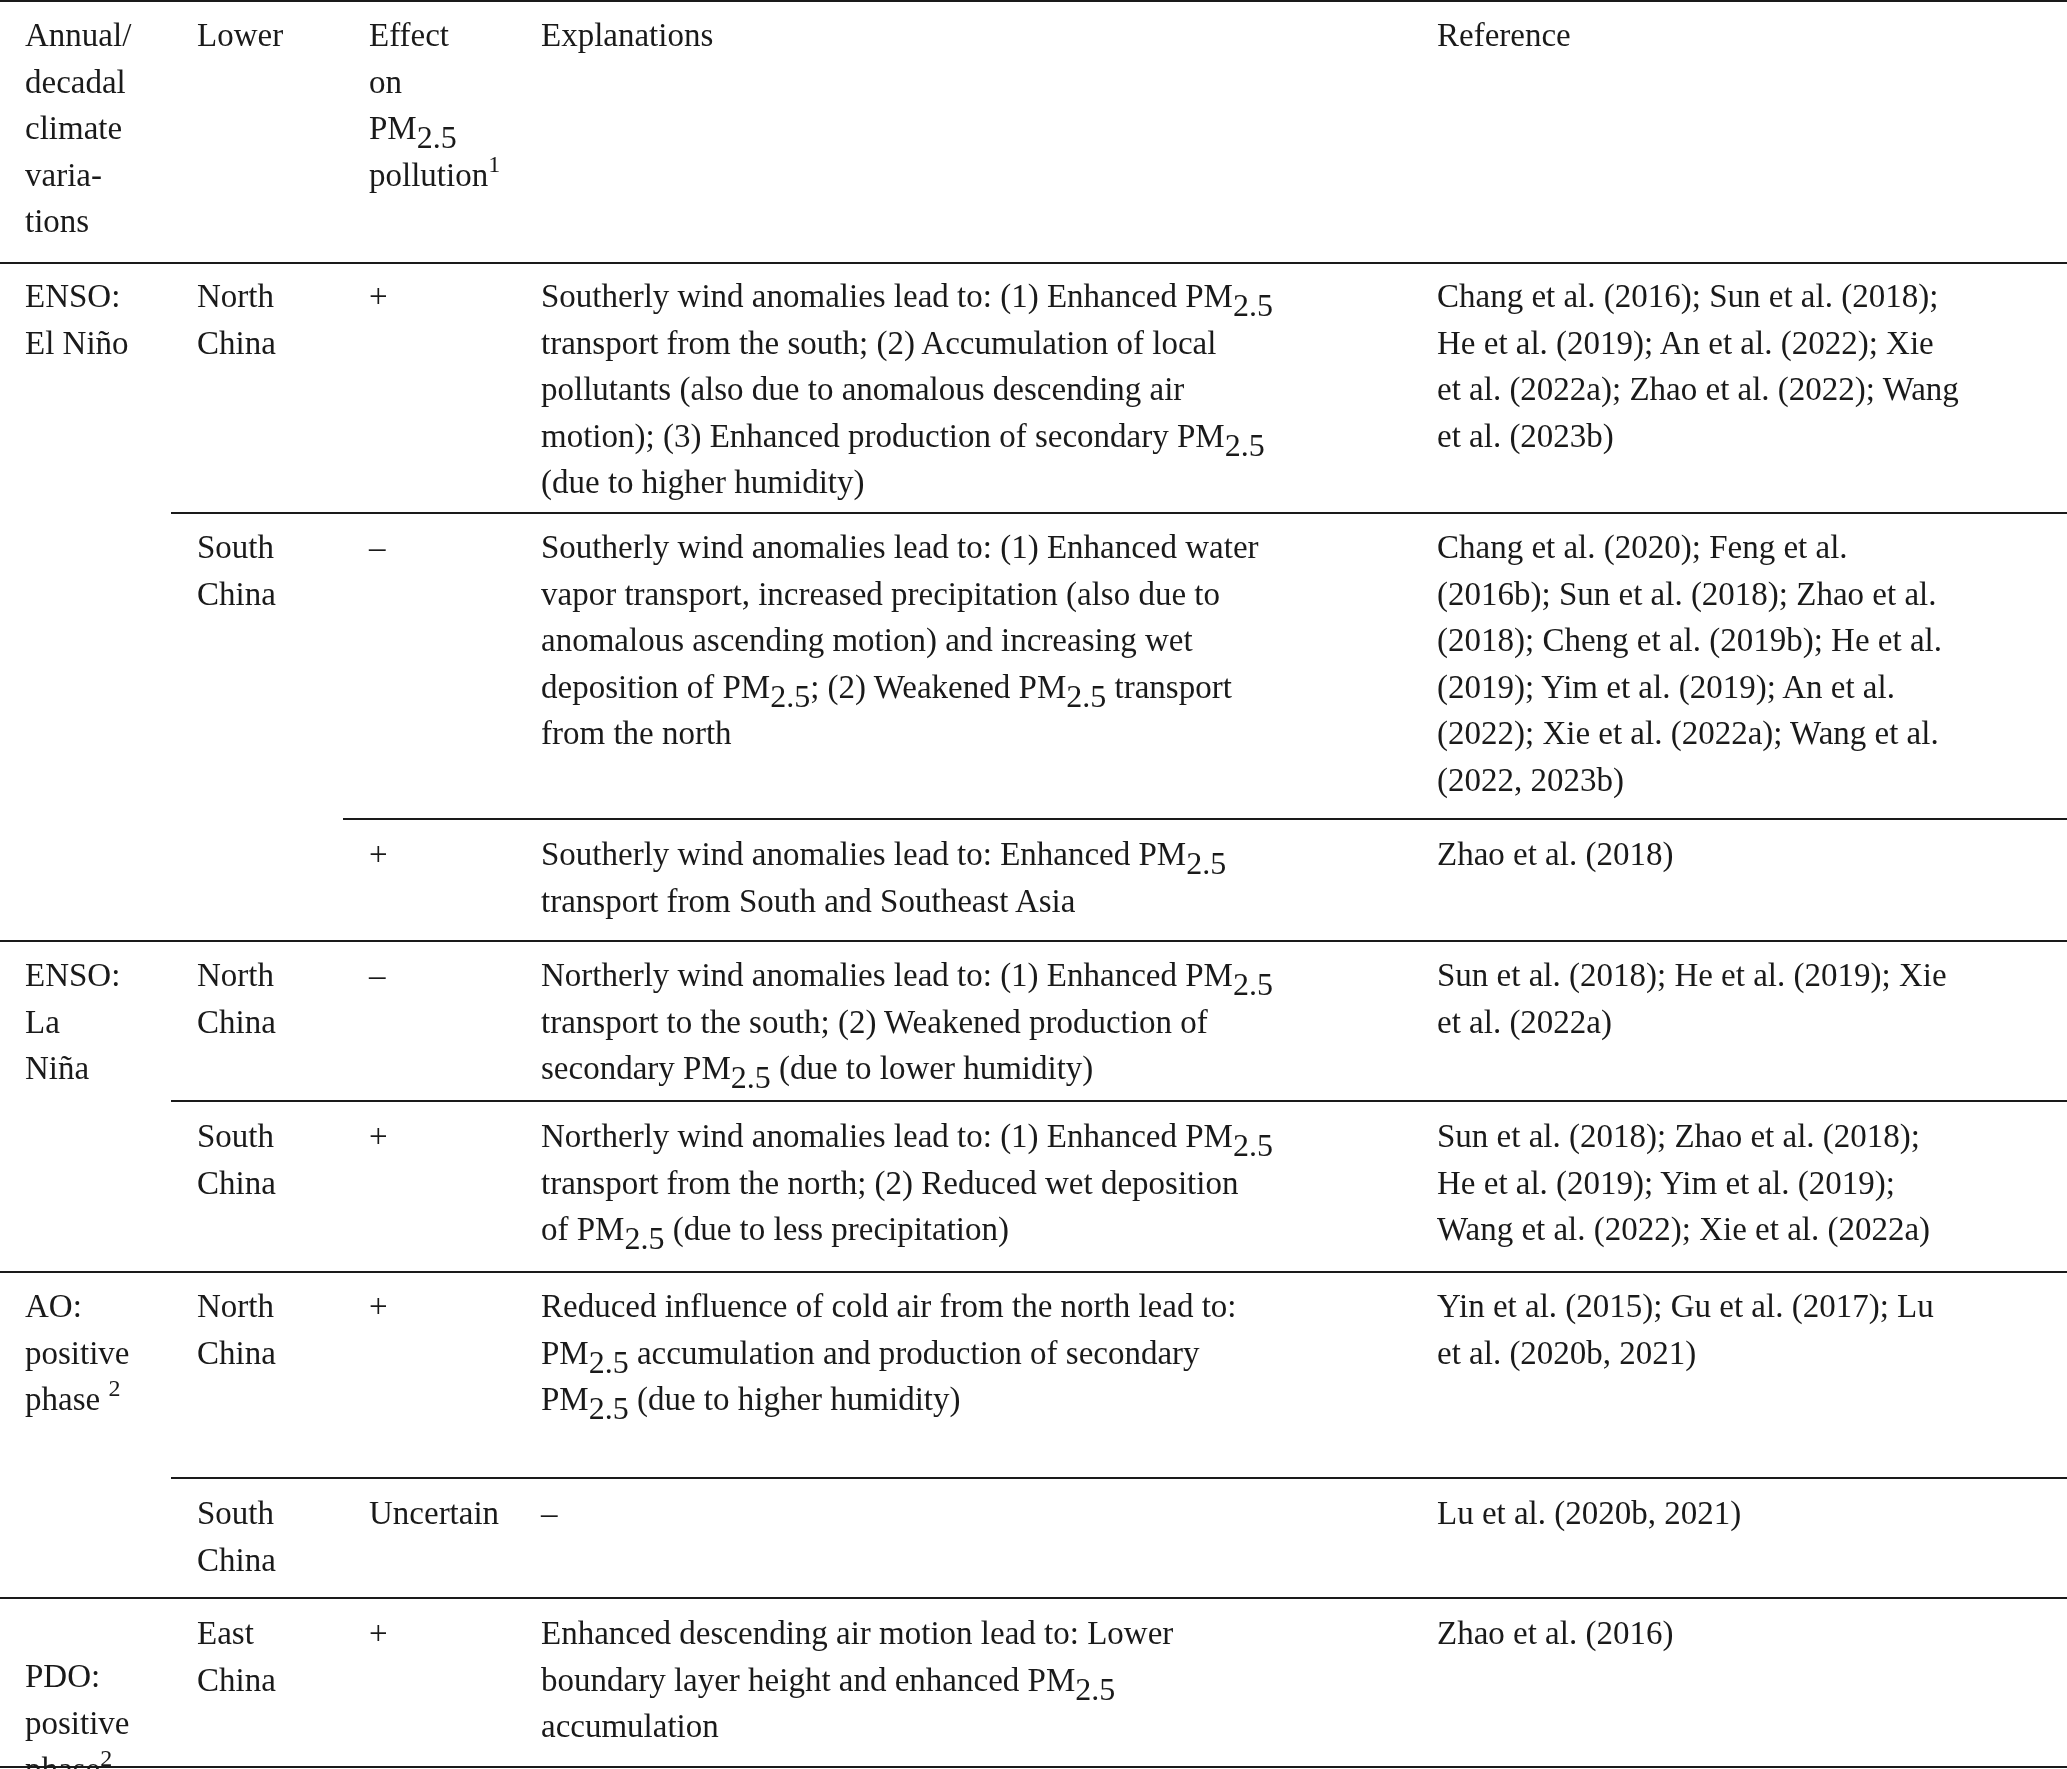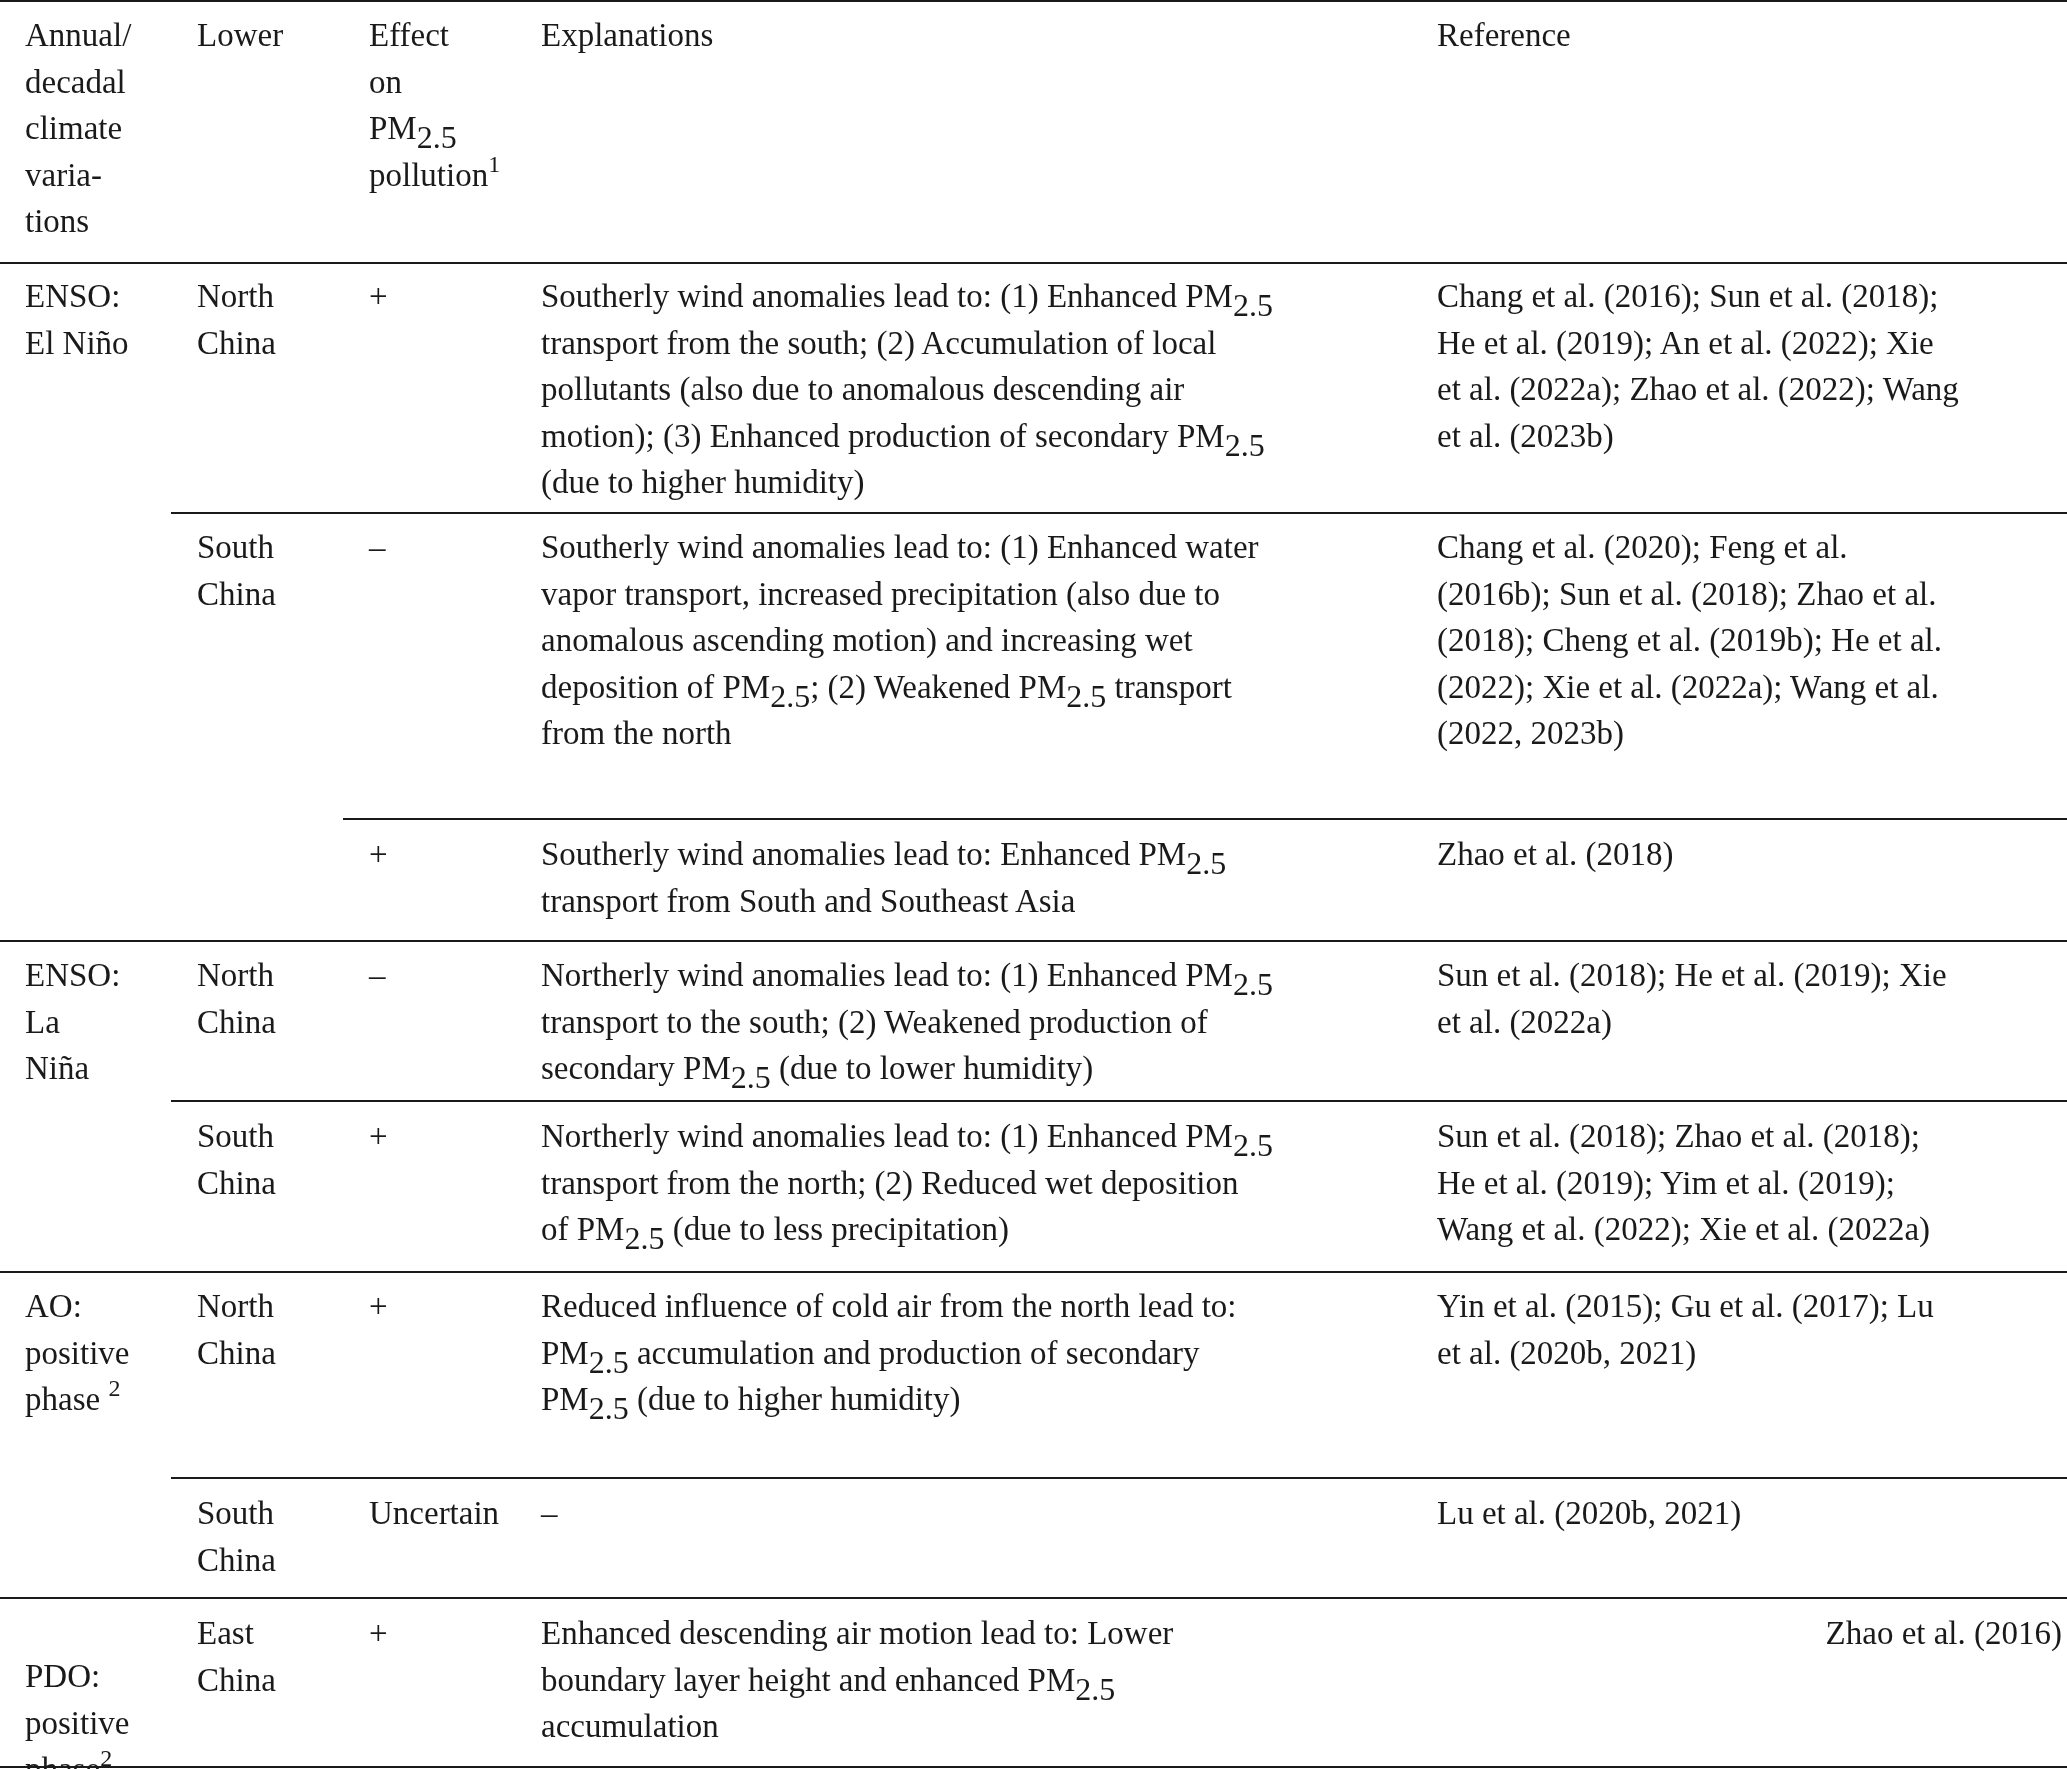--- a/index.html
+++ b/index.html
@@ -80,20 +80,21 @@
     <div>Southerly wind anomalies lead to: (1) Enhanced water</div>
     <div>vapor transport, increased precipitation (also due to</div>
     <div>anomalous ascending motion) and increasing wet</div>
     <div><span>deposition of PM</span><sub>2.5</sub><span>; (2) Weakened PM</span><sub>2.5</sub><span> transport</span></div>
     <div>from the north</div>
   </div>
   <div class="cell c5" style="top:524px;">
     <div>Chang et al. (2020); Feng et al.</div>
     <div>(2016b); Sun et al. (2018); Zhao et al.</div>
     <div>(2018); Cheng et al. (2019b); He et al.</div>
+    <div>(2019); Yim et al. (2019); An et al.</div>
     <div>(2022); Xie et al. (2022a); Wang et al.</div>
     <div>(2022, 2023b)</div>
   </div>
 
   <div class="cell c3" style="top:831px;">+</div>
   <div class="cell c4" style="top:831px;">
     <div><span>Southerly wind anomalies lead to: Enhanced PM</span><sub>2.5</sub></div>
     <div>transport from South and Southeast Asia</div>
   </div>
   <div class="cell c5" style="top:831px;">Zhao et al. (2018)</div>
@@ -170,14 +171,14 @@
   <div class="cell c2" style="top:1610px;">
     <div>East</div>
     <div>China</div>
   </div>
   <div class="cell c3" style="top:1610px;">+</div>
   <div class="cell c4" style="top:1610px;">
     <div>Enhanced descending air motion lead to: Lower</div>
     <div><span>boundary layer height and enhanced PM</span><sub>2.5</sub></div>
     <div>accumulation</div>
   </div>
-  <div class="cell c5" style="top:1610px;text-align:right;">Zhao et al. (2016)</div>
+  <div class="cell c5" style="top:1610px;">Zhao et al. (2016)</div>
 </div>
 
 </body></html>

